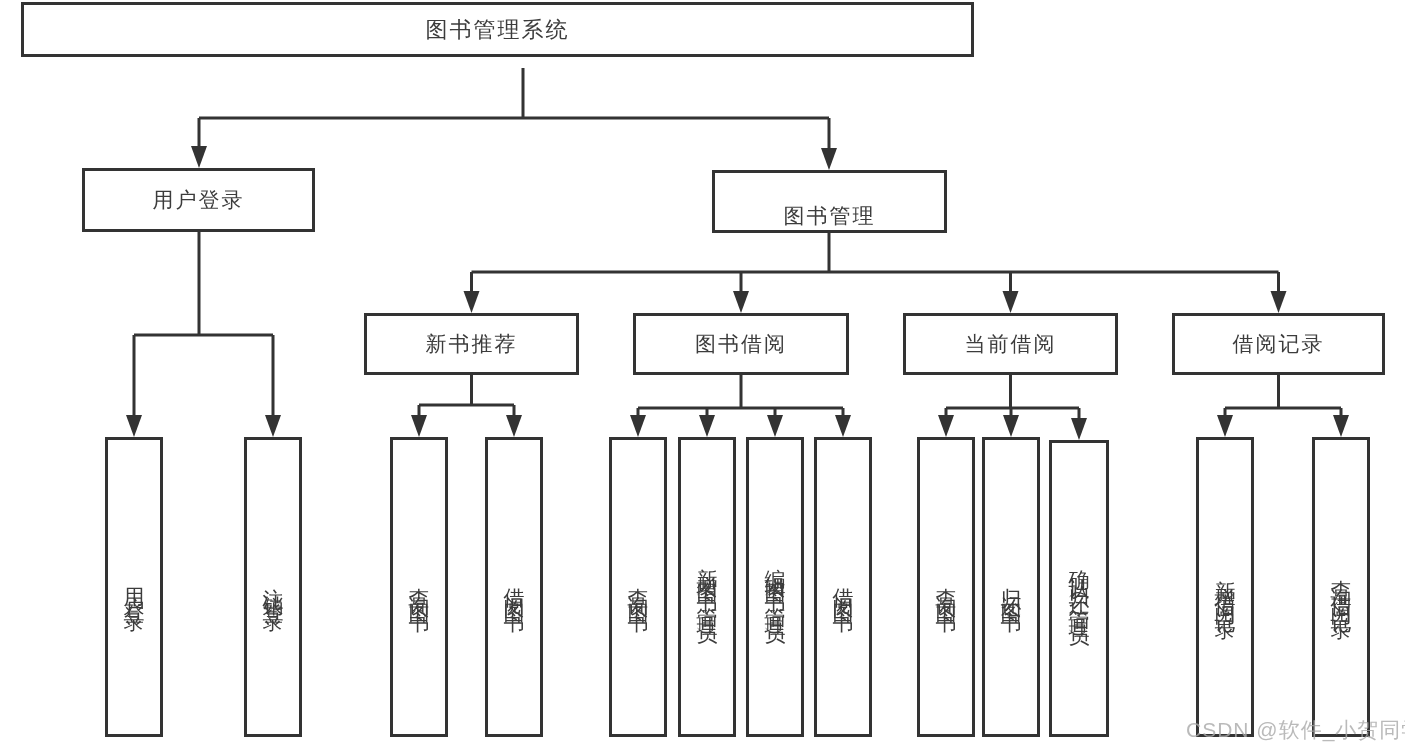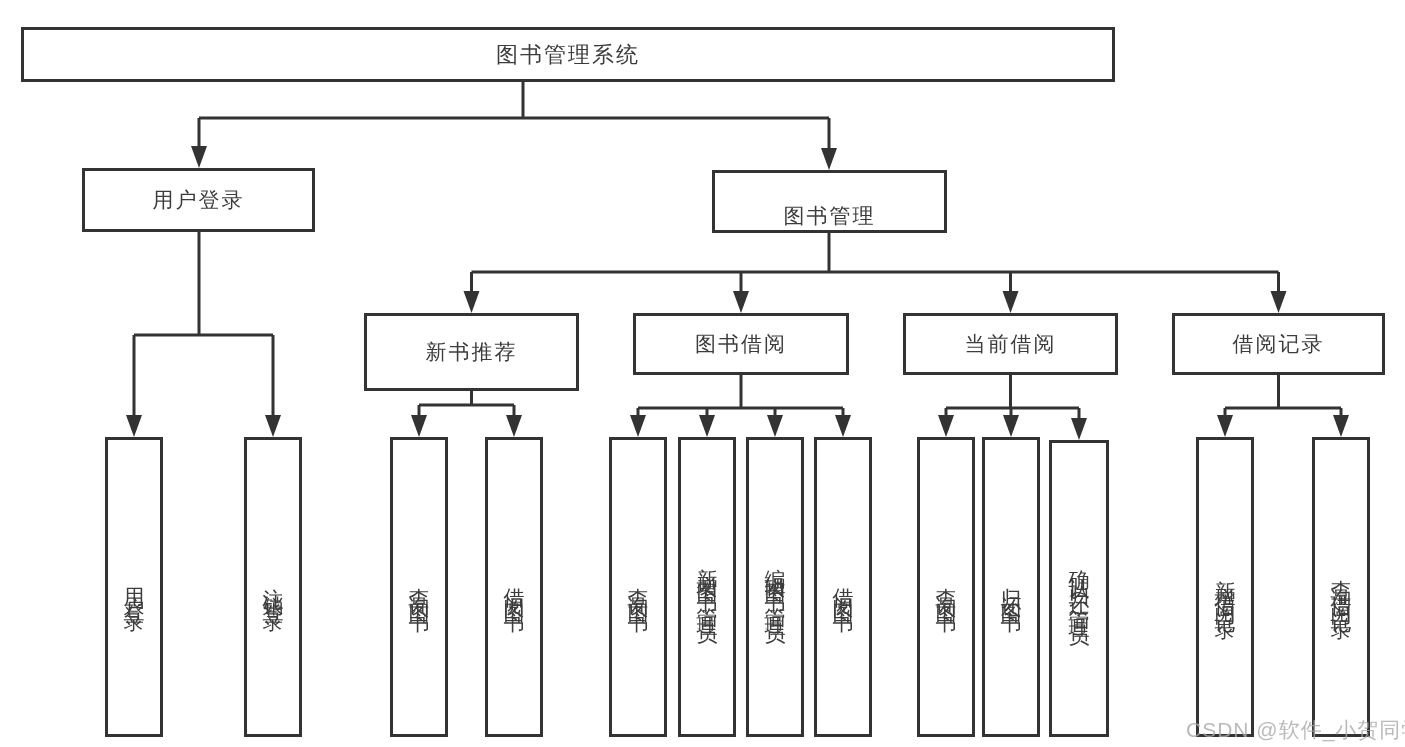--- a/index.html
+++ b/index.html
@@ -54,32 +54,32 @@
       <path d="M767 415 L783 415 L775 437 Z"></path>
       <path d="M835 415 L851 415 L843 437 Z"></path>
       <path d="M938 415 L954 415 L946 437 Z"></path>
       <path d="M1003 415 L1019 415 L1011 437 Z"></path>
       <path d="M1071 418 L1087 418 L1079 440 Z"></path>
       <path d="M1217 415 L1233 415 L1225 437 Z"></path>
       <path d="M1333 415 L1349 415 L1341 437 Z"></path>
     </g>
   </svg>
 
-  <div class="node hnode title-node" style="left:21px;top:27px;width:1094px;height:55px;">
+  <div class="node hnode title-node" style="left:21px;top:2px;width:953px;height:55px;">
     <span>图书管理系统</span>
   </div>
 
   <div class="node hnode" style="left:82px;top:168px;width:233px;height:64px;">
     <span>用户登录</span>
   </div>
   <div class="node hnode" style="left:712px;top:170px;width:235px;height:63px;align-items:flex-end;">
     <span>图书管理</span>
   </div>
 
-  <div class="node hnode" style="left:364px;top:313px;width:215px;height:78px;">
+  <div class="node hnode" style="left:364px;top:313px;width:215px;height:62px;">
     <span>新书推荐</span>
   </div>
   <div class="node hnode" style="left:903px;top:313px;width:215px;height:62px;">
     <span>当前借阅</span>
   </div>
   <div class="node hnode" style="left:633px;top:313px;width:216px;height:62px;">
     <span>图书借阅</span>
   </div>
   <div class="node hnode" style="left:1172px;top:313px;width:213px;height:62px;">
     <span>借阅记录</span>

